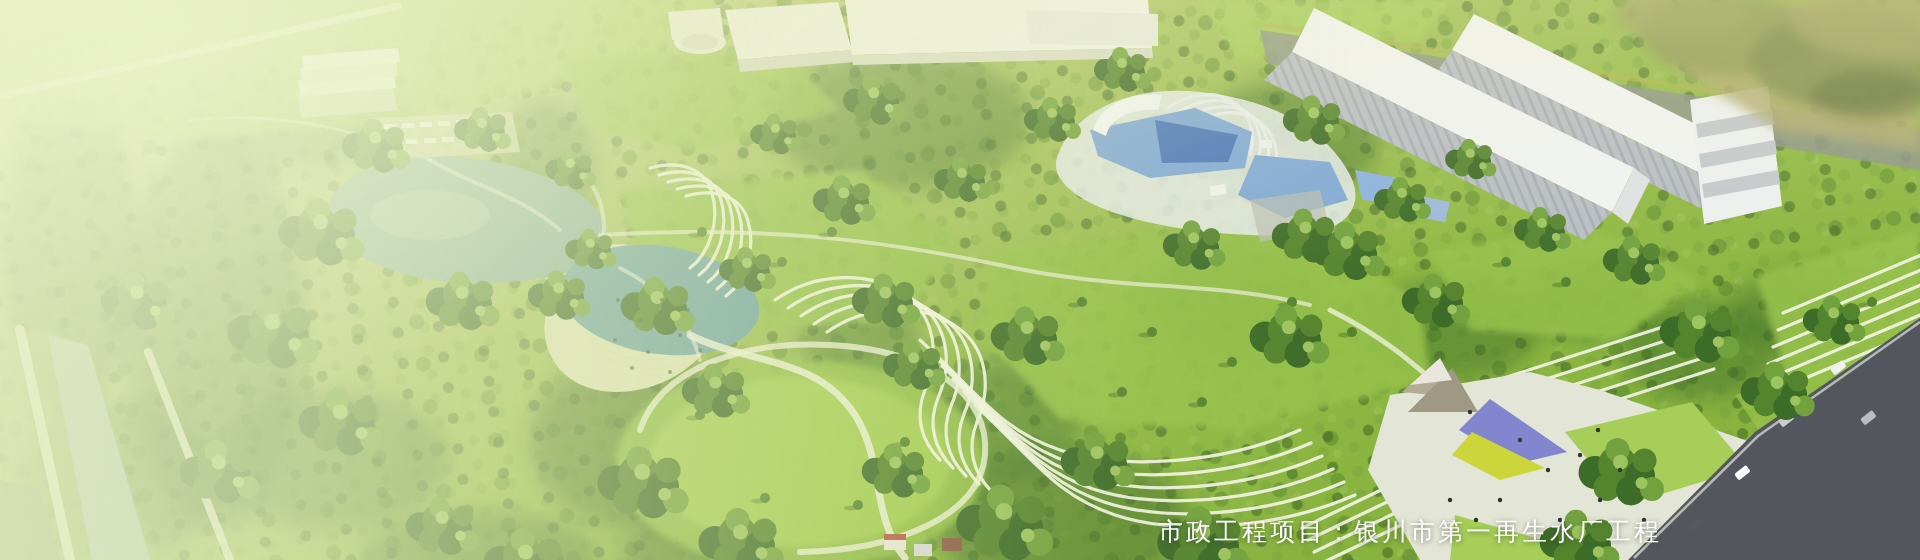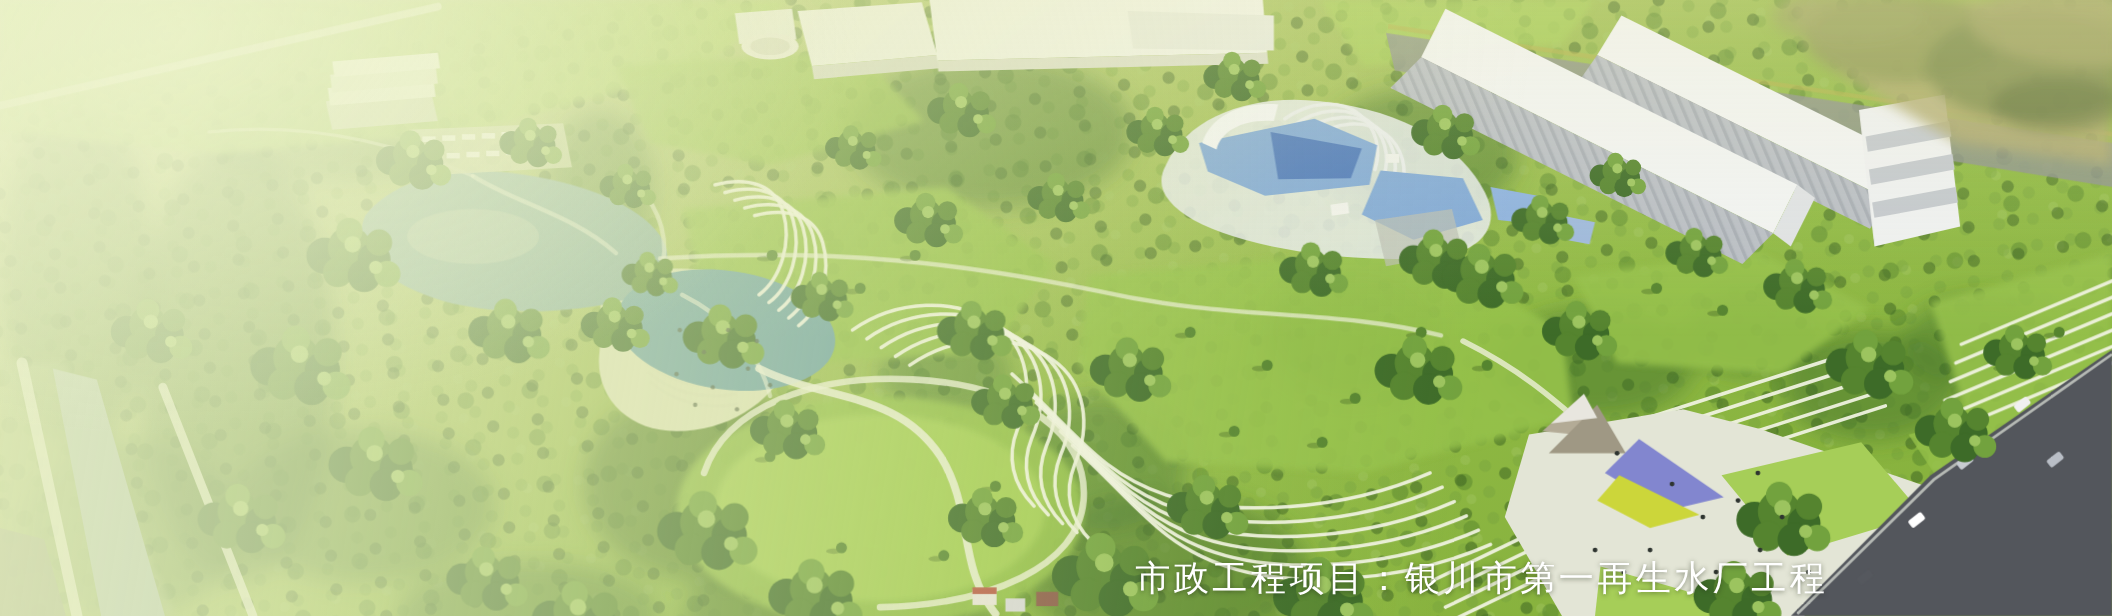--- a/index.html
+++ b/index.html
@@ -35,21 +35,21 @@
   .s-ter{stroke:var(--c-terrace);fill:none;stroke-width:3.2;stroke-linecap:round;opacity:.92}
   .f-plaza{fill:var(--c-plaza)} .f-roof{fill:var(--c-roof)} .f-face{fill:var(--c-face)}
   .f-road{fill:var(--c-road)} .f-pool{fill:var(--c-pool)} .f-poold{fill:var(--c-pool-deep)}
   .f-purple{fill:var(--c-canopy-purple)} .f-yellow{fill:var(--c-canopy-yellow)} .f-tan{fill:var(--c-canopy-tan)}
   .haze{position:absolute;inset:0;pointer-events:none;
     background:
       radial-gradient(ellipse 900px 520px at 8% 6%, rgba(243,247,216,.55), rgba(243,247,216,0) 70%),
       linear-gradient(99deg, rgba(233,240,198,.84) 0%, rgba(233,240,198,.68) 16%, rgba(231,238,188,.46) 33%, rgba(228,236,178,.23) 48%, rgba(228,236,178,.07) 60%, rgba(228,236,178,0) 70%),
       linear-gradient(180deg, rgba(245,242,188,.26) 0%, rgba(245,242,188,.10) 30%, rgba(245,242,188,0) 55%);}
   .caption{position:absolute;right:258px;bottom:12px;white-space:nowrap;
-    font-size:32px;font-weight:500;letter-spacing:3px;color:var(--c-caption);
+    font-size:25px;font-weight:500;letter-spacing:3px;color:var(--c-caption);
     text-shadow:0 1px 5px rgba(30,40,20,.55);}
 </style>
 </head>
 <body>
 
 <div class="banner">
   <div class="base"></div>
   <div class="canopy-tex"></div>
 
   <svg viewBox="0 0 1920 560" width="1920" height="560">

